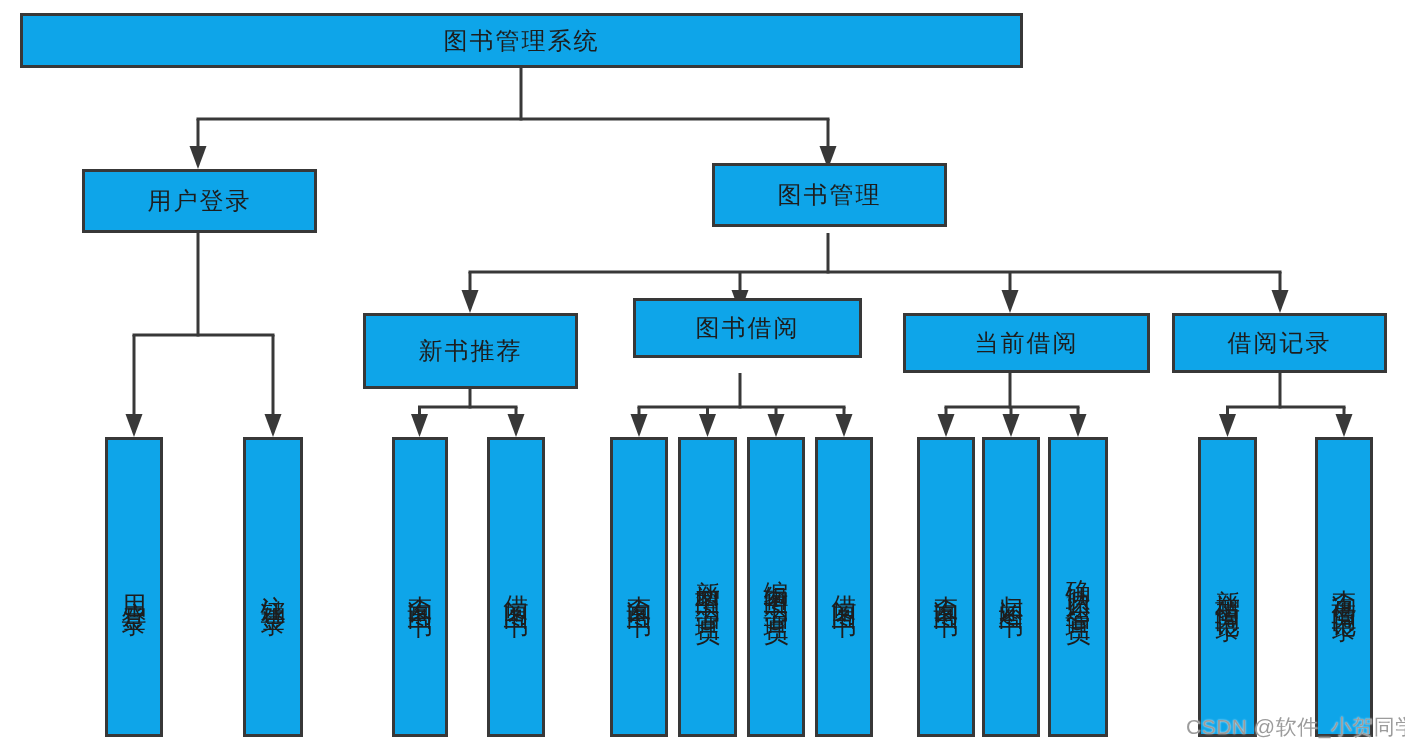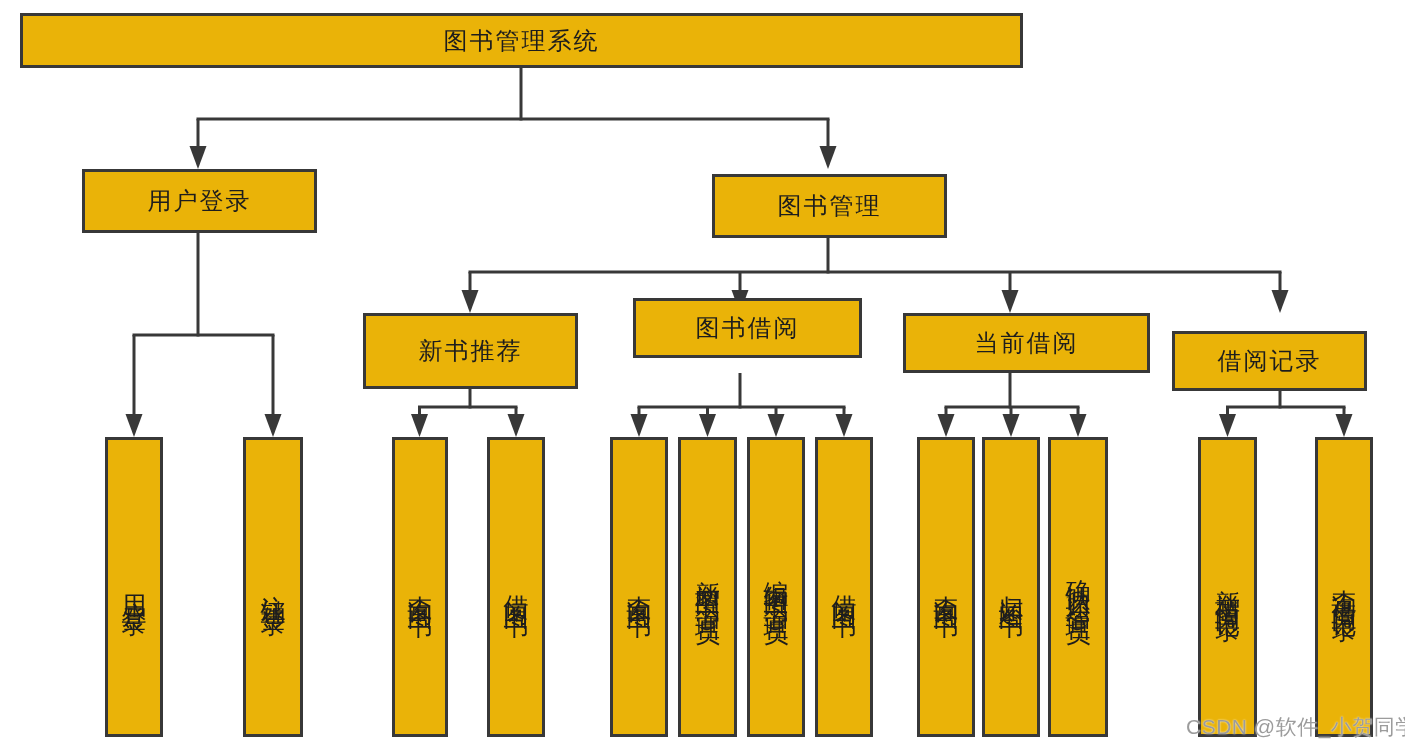--- a/index.html
+++ b/index.html
@@ -11,21 +11,21 @@
   html,body{margin:0;padding:0;}
   body{
     width:1405px;height:747px;
     background:var(--bg);
     font-family:"Liberation Sans","DejaVu Sans",sans-serif;
     position:relative;overflow:hidden;
   }
   #connectors{position:absolute;left:0;top:0;z-index:0;}
   .node{
     position:absolute;box-sizing:border-box;z-index:1;
-    background:#eab308;border:3px solid var(--line);
+    background:#0ea5e9;border:3px solid var(--line);
     display:flex;align-items:center;justify-content:center;
   }
   .hnode span{
     font-size:24px;letter-spacing:2px;color:var(--text);white-space:nowrap;
   }
   .vnode{top:437px;height:300px;}
   .vnode span{
     writing-mode:vertical-rl;text-orientation:mixed;
     font-size:25px;letter-spacing:6px;color:var(--text);line-height:1;
   }
@@ -94,34 +94,34 @@
     <polygon points="1335.5,414 1352.5,414 1344,437" fill="#383838"></polygon>
   </svg>
 
 <div class="node hnode" style="left:20px;top:13px;width:1003px;height:55px">
   <span>图书管理系统</span>
 </div>
 
 <div class="node hnode" style="left:82px;top:169px;width:235px;height:64px">
   <span>用户登录</span>
 </div>
-<div class="node hnode" style="left:712px;top:174px;width:235px;height:64px">
+<div class="node hnode" style="left:712px;top:163px;width:235px;height:64px">
   <span>图书管理</span>
 </div>
 
 <div class="node hnode" style="left:363px;top:313px;width:215px;height:76px">
   <span>新书推荐</span>
 </div>
 <div class="node hnode" style="left:633px;top:298px;width:229px;height:60px">
   <span>图书借阅</span>
 </div>
 <div class="node hnode" style="left:903px;top:313px;width:247px;height:60px">
   <span>当前借阅</span>
 </div>
-<div class="node hnode" style="left:1172px;top:331px;width:195px;height:60px">
+<div class="node hnode" style="left:1172px;top:313px;width:215px;height:60px">
   <span>借阅记录</span>
 </div>
 
 <div class="node vnode" style="left:105px;width:58px">
   <span>用户登录</span>
 </div>
 <div class="node vnode" style="left:243px;width:60px">
   <span>注销登录</span>
 </div>
 

